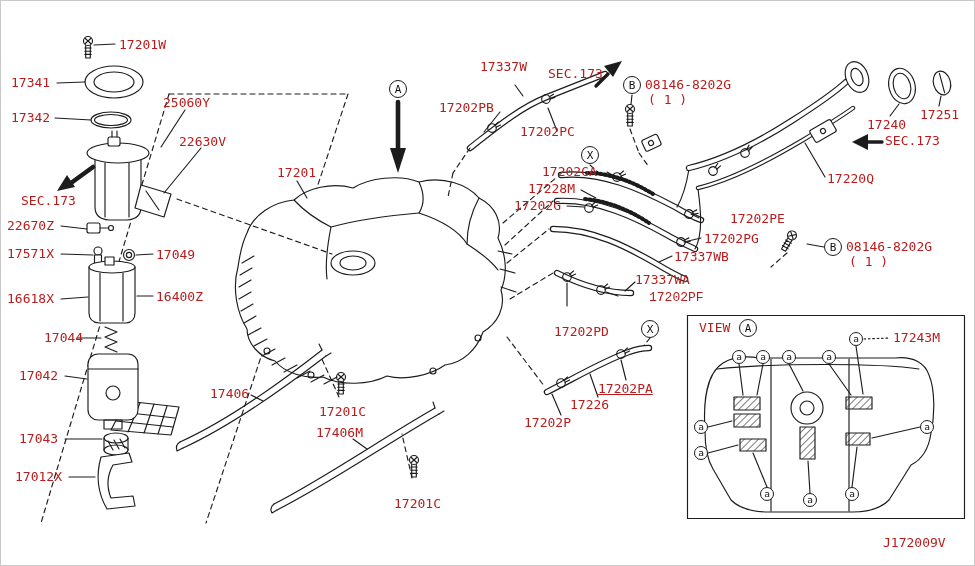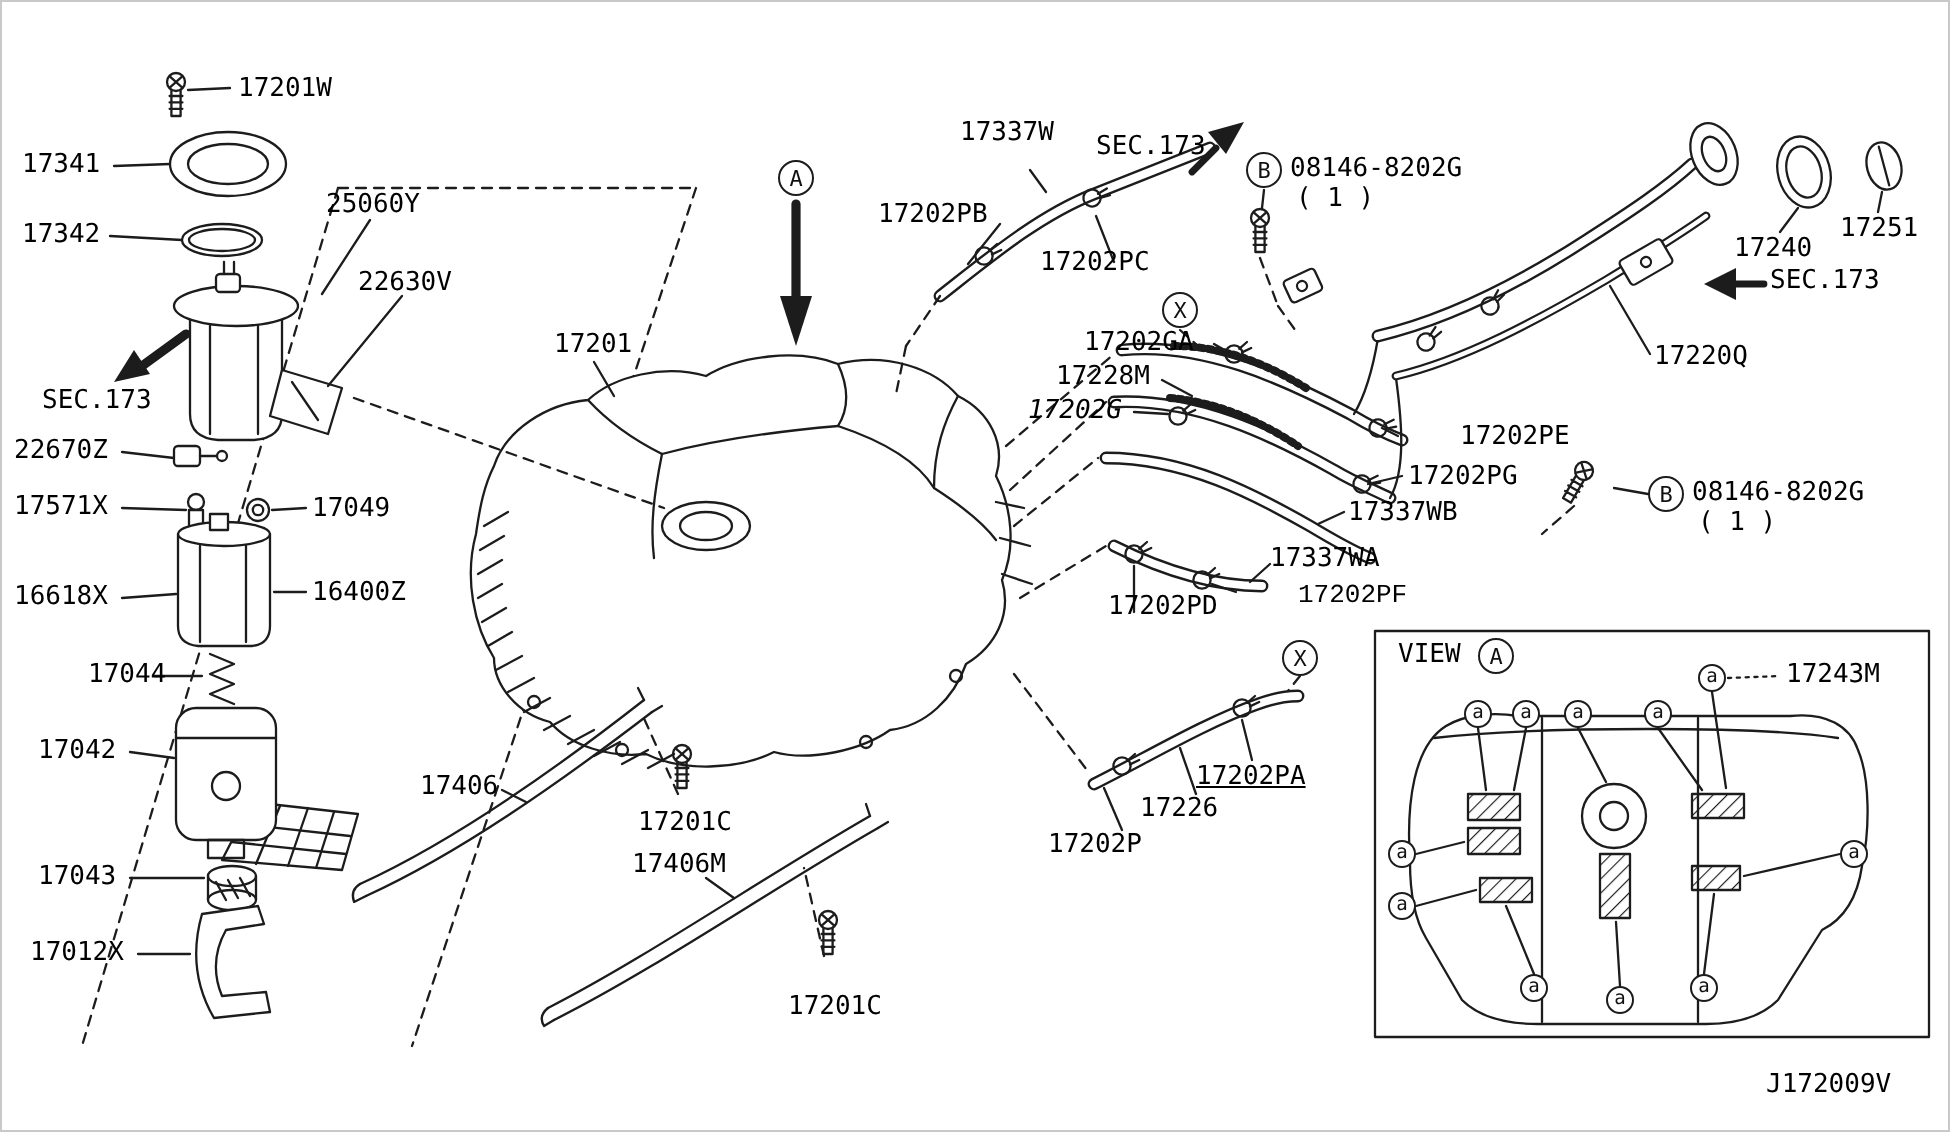--- a/index.html
+++ b/index.html
@@ -16,21 +16,21 @@
   .art .thick4 { stroke-width:4.6; }
   .art .dash { stroke-dasharray:5,4; }
   .art .dot  { stroke-dasharray:1.6,2.8; }
   .art .tube-o  { stroke-width:6.4; }
   .art .tube-i  { stroke:#ffffff; stroke-width:4.0; }
   .art .tube-o2 { stroke-width:4.4; }
   .art .tube-i2 { stroke:#ffffff; stroke-width:2.2; }
   .art .rib { stroke-width:4.0; stroke-dasharray:1.7,2.6; }
   .art .hatchfill { fill:url(#hatch); }
   .lbl {
-    position:absolute; font-size:13px; line-height:13px; color:#000000;
+    position:absolute; font-size:13px; line-height:13px; color:#b91c1c;
     white-space:nowrap; z-index:5;
   }
   .marker {
     position:absolute; border:1.4px solid #1c1c1c; border-radius:50%;
     display:flex; align-items:center; justify-content:center;
     background:#fff; color:#111; box-sizing:border-box; z-index:6;
   }
   .marker-big   { width:18px; height:18px; font-size:11px; line-height:11px; }
   .marker-small { width:14px; height:14px; font-size:9.5px; line-height:10px; }
 </style>
@@ -340,27 +340,27 @@
       <div class="lbl" style="left: 315px; top: 425px;">17406M</div>
       <div class="lbl" style="left: 393px; top: 496px;">17201C</div>
       <div class="lbl" style="left: 479px; top: 59px;">17337W</div>
       <div class="lbl" style="left: 547px; top: 66px;">SEC.173</div>
       <div class="lbl" style="left: 438px; top: 100px;">17202PB</div>
       <div class="lbl" style="left: 519px; top: 124px;">17202PC</div>
       <div class="lbl" style="left: 644px; top: 77px;">08146-8202G</div>
       <div class="lbl" style="left: 647px; top: 92px;">( 1 )</div>
       <div class="lbl" style="left: 541px; top: 164px;">17202GA</div>
       <div class="lbl" style="left: 527px; top: 181px;">17228M</div>
-      <div class="lbl" style="left: 513px; top: 198px; font-style: italic;">17202G</div>
+      <div class="lbl" style="left: 513px; top: 198px;">17202G</div>
       <div class="lbl" style="left: 701px; top: 211px; margin-left: 28px;">17202PE</div>
       <div class="lbl" style="left: 703px; top: 231px;">17202PG</div>
       <div class="lbl" style="left: 673px; top: 249px;">17337WB</div>
       <div class="lbl" style="left: 634px; top: 272px;">17337WA</div>
       <div class="lbl" style="left: 648px; top: 290px; font-family: Liberation Mono, monospace;">17202PF</div>
-      <div class="lbl" style="left: 553px; top: 296px;">17202PD</div>
+      <div class="lbl" style="left: 553px; top: 324px;">17202PD</div>
       <div class="lbl" style="left: 597px; top: 381px; text-decoration: underline;">17202PA</div>
       <div class="lbl" style="left: 569px; top: 397px;">17226</div>
       <div class="lbl" style="left: 523px; top: 415px;">17202P</div>
       <div class="lbl" style="left: 866px; top: 117px;">17240</div>
       <div class="lbl" style="left: 919px; top: 107px; text-align: right;">17251</div>
       <div class="lbl" style="left: 884px; top: 133px;">SEC.173</div>
       <div class="lbl" style="left: 826px; top: 171px;">17220Q</div>
       <div class="lbl" style="left: 845px; top: 239px;">08146-8202G</div>
       <div class="lbl" style="left: 848px; top: 254px;">( 1 )</div>
       <div class="lbl" style="left: 892px; top: 330px;">17243M</div>

